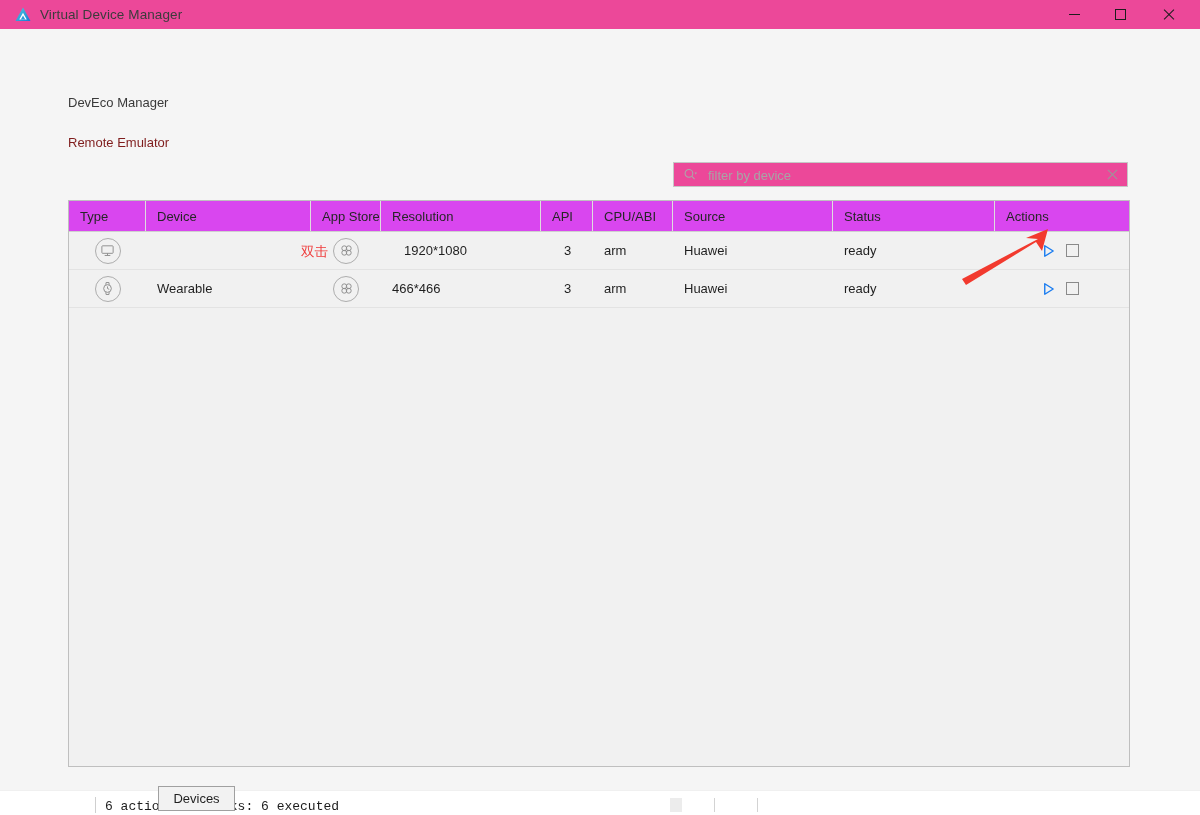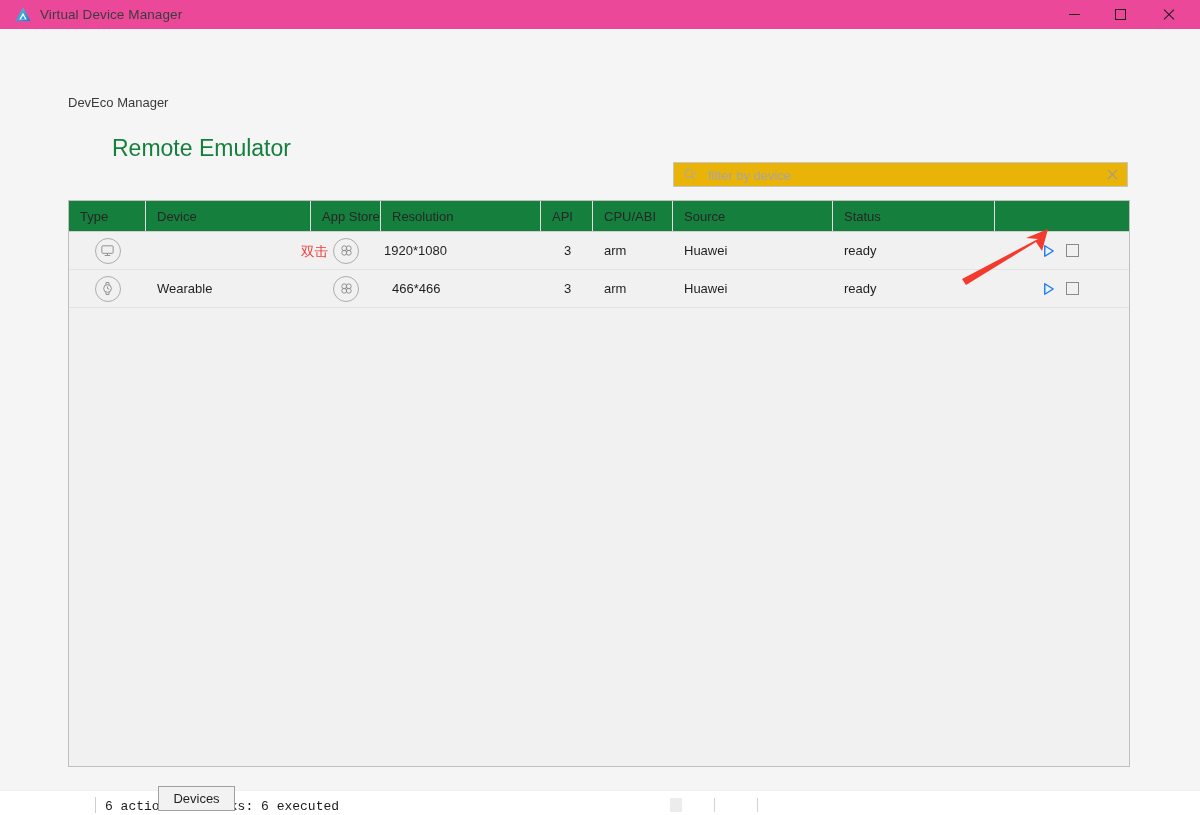--- a/index.html
+++ b/index.html
@@ -181,31 +181,30 @@
   }
   #page-subtitle {
     position: absolute;
     left: 68px; top: 66px;
     font-size: 13px;
     color: #3a3a3a;
   }
   #section-title {
     position: absolute;
     left: 68px; top: 106px;
-    font-size: 23px;
-    color: #15803d;
-    margin-left: 44px;
+    font-size: 13px;
+    color: #7f1d1d;
   }
 
   
   #search-box {
     position: absolute;
     left: 673px; top: 133px;
     width: 455px; height: 25px;
-    background: #eab308;
+    background: #ec4899;
     border: 1px solid #c6c6c6;
     box-sizing: border-box;
     padding-left: 44px;
   }
   #search-icon {
     position: absolute;
     left: 9px; top: 5px;
     width: 15px; height: 14px;
   }
   #search-input {
@@ -242,21 +241,21 @@
     left: 68px; top: 171px;
     width: 1062px; height: 567px;
     background: #f1f1f1;
     border: 1px solid #bfbfbf;
     box-sizing: border-box;
     overflow: hidden;
   }
   #table-header {
     position: relative;
     height: 30px;
-    background: #15803d;
+    background: #d946ef;
     border-bottom: 1px solid #cfcfcf;
   }
   .th {
     position: absolute;
     top: 0;
     height: 30px;
     display: flex;
     align-items: center;
     font-size: 13px;
     color: #262626;
@@ -416,20 +415,21 @@
 
       <div id="table-header">
         <div class="th" style="left:0px;   width:77px;">Type</div>
         <div class="th" style="left:77px;  width:165px;">Device</div>
         <div class="th" style="left:242px; width:70px;">App Store</div>
         <div class="th" style="left:312px; width:160px;">Resolution</div>
         <div class="th" style="left:472px; width:52px;">API</div>
         <div class="th" style="left:524px; width:80px;">CPU/ABI</div>
         <div class="th" style="left:764px; width:162px;">Status</div>
         <div class="th" style="left:604px; width:160px;">Source</div>
+        <div class="th last" style="left:926px; width:134px;">Actions</div>
       </div>
 
       <div class="tr">
         <div class="td center" style="left:0px; width:77px;">
           <div class="type-icon-circle">
             <svg width="15" height="15" viewBox="0 0 16 16">
               <rect x="2" y="3" width="12" height="8" rx="0.8" fill="none" stroke="#8c8c8c" stroke-width="1"></rect>
               <line x1="8" y1="11" x2="8" y2="13" stroke="#8c8c8c" stroke-width="1"></line>
               <line x1="5" y1="13.3" x2="11" y2="13.3" stroke="#8c8c8c" stroke-width="1"></line>
             </svg>
@@ -441,21 +441,21 @@
             <svg width="15" height="15" viewBox="0 0 16 16">
               <g fill="none" stroke="#8c8c8c" stroke-width="1">
                 <circle cx="5.6" cy="5.6" r="2.6"></circle>
                 <circle cx="10.4" cy="5.6" r="2.6"></circle>
                 <circle cx="5.6" cy="10.4" r="2.6"></circle>
                 <circle cx="10.4" cy="10.4" r="2.6"></circle>
               </g>
             </svg>
           </div>
         </div>
-        <div class="td" style="left:304px; width:160px;">1920*1080</div>
+        <div class="td" style="left:324px; width:160px;">1920*1080</div>
         <div class="td" style="left:484px; width:40px;">3</div>
         <div class="td" style="left:524px; width:80px;">arm</div>
         <div class="td" style="left:604px; width:160px;">Huawei</div>
         <div class="td" style="left:764px; width:162px;">ready</div>
         <div class="actions-cell" style="left:972px;">
           <svg class="act-play" viewBox="0 0 16 16">
             <path d="M4 2.4 L13 8 L4 13.6 Z" fill="none" stroke="#1a7cf0" stroke-width="1.5" stroke-linejoin="round"></path>
           </svg>
           <div class="act-stop"></div>
         </div>

